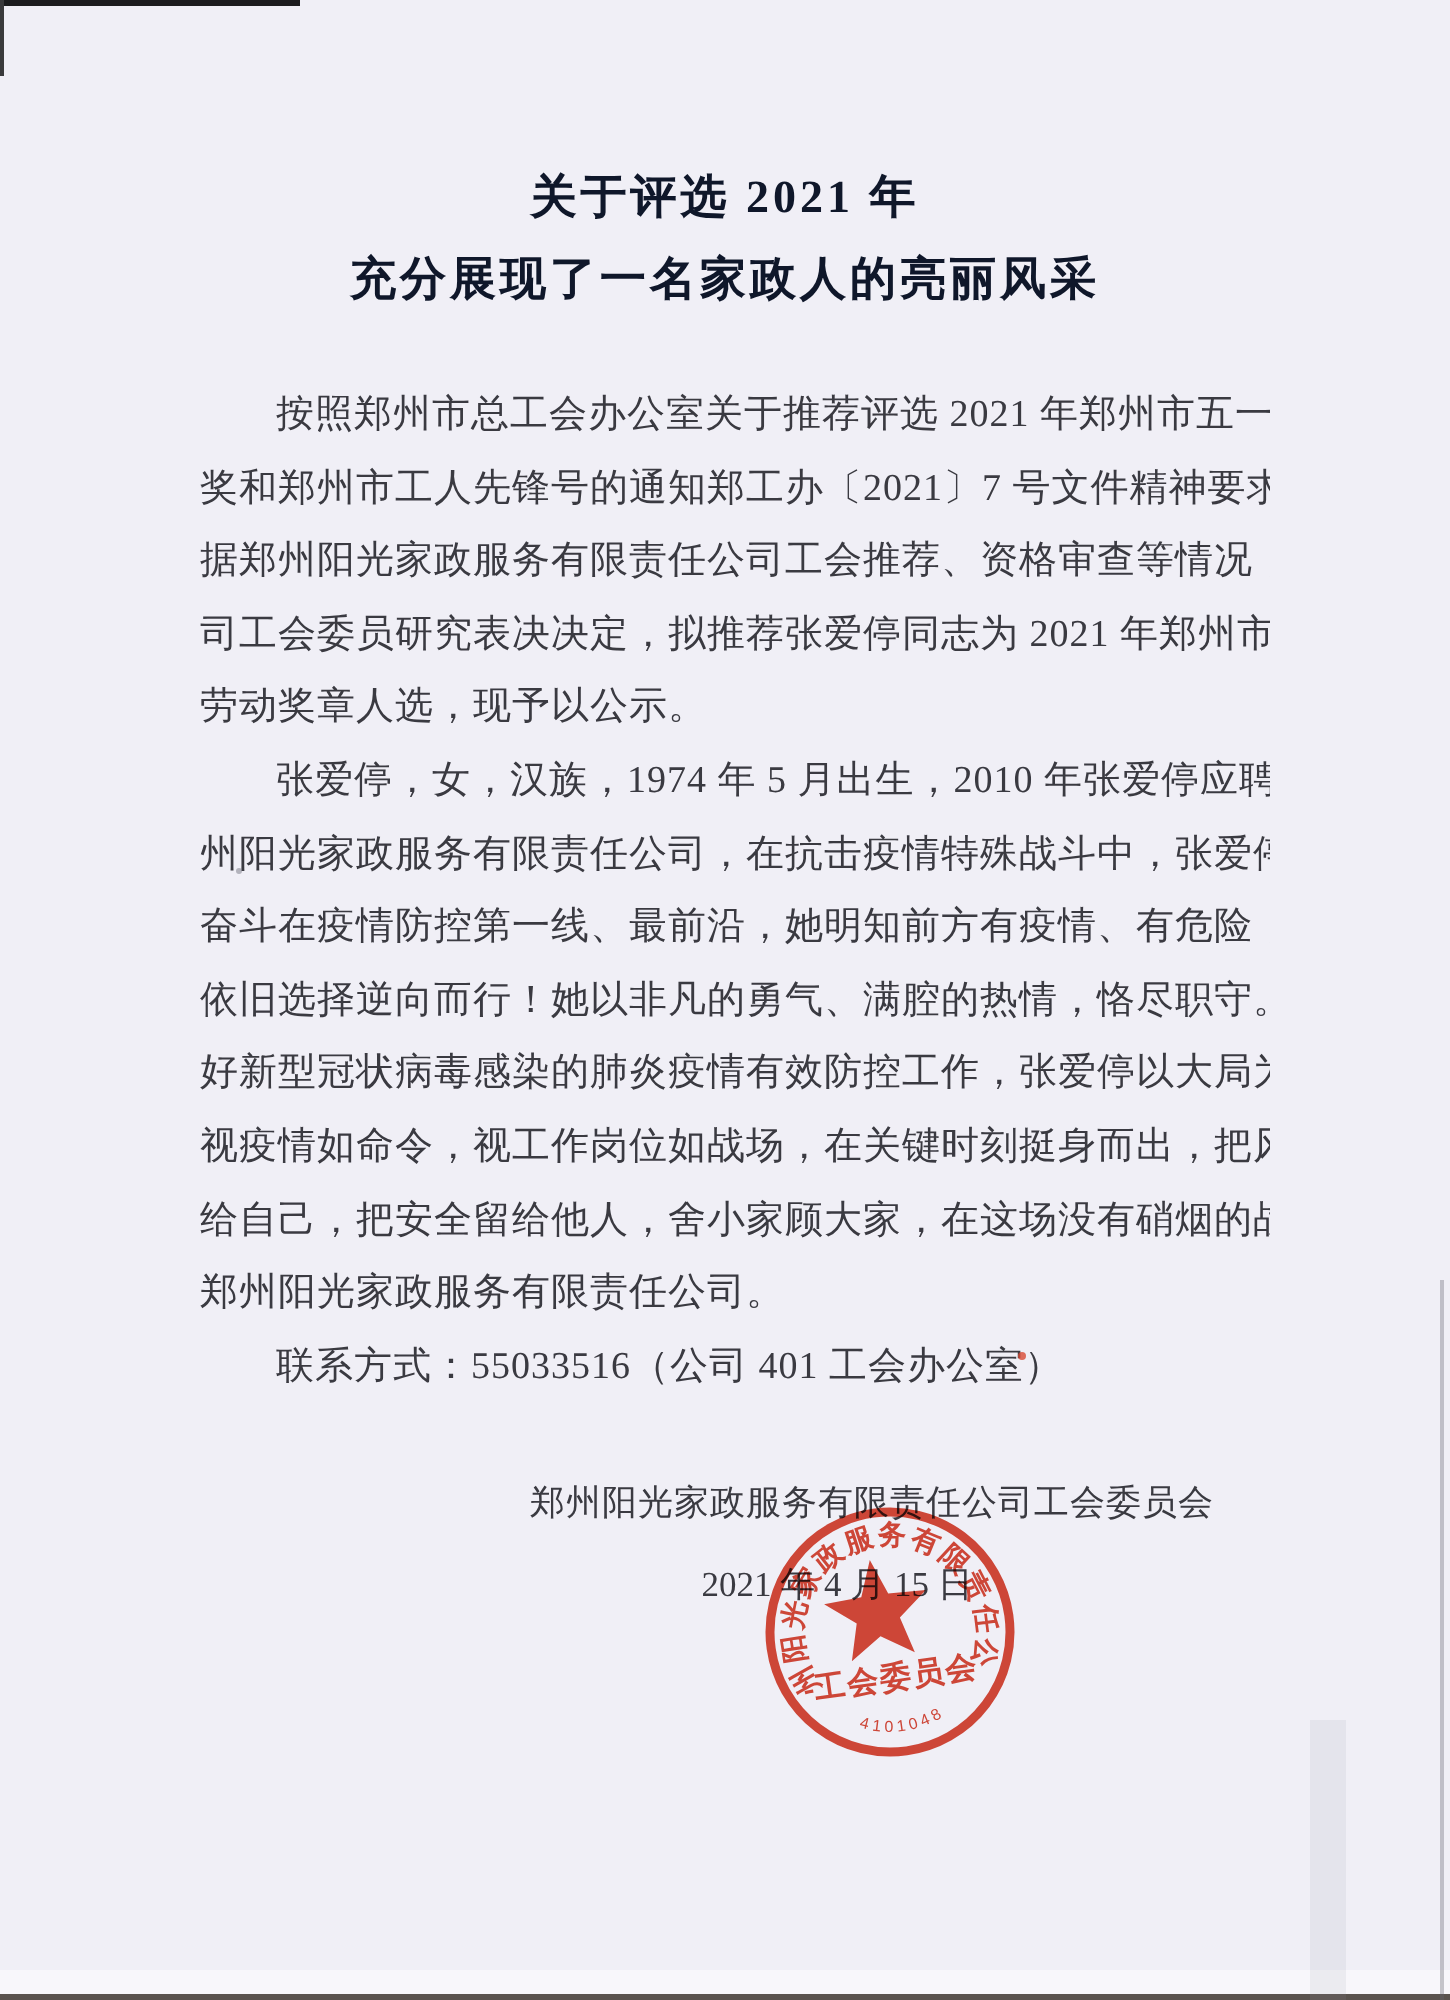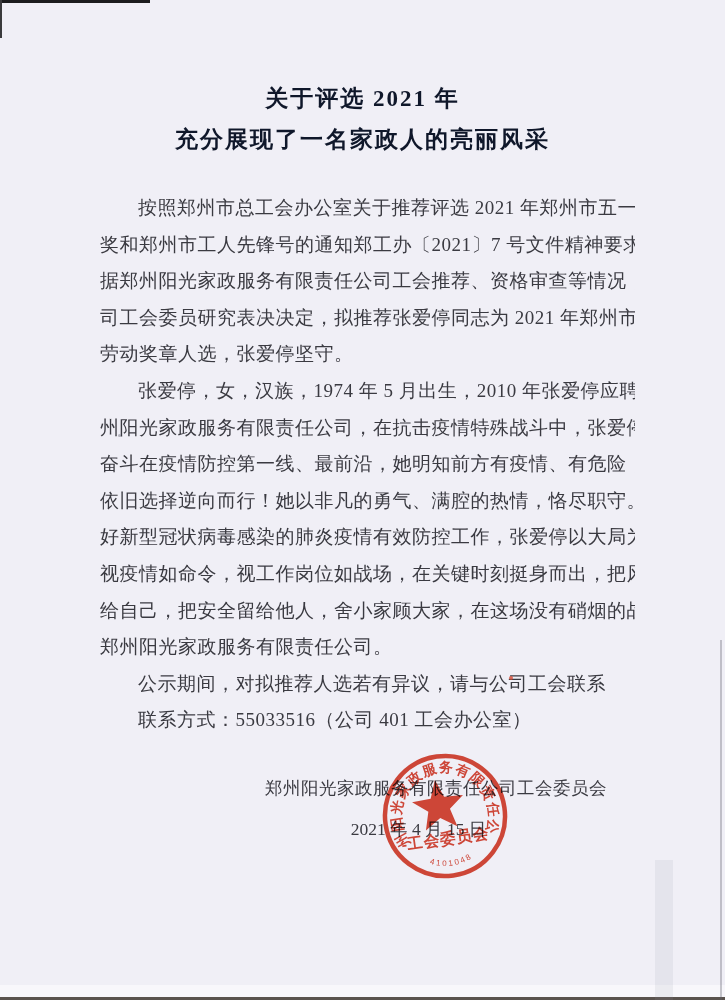--- a/index.html
+++ b/index.html
@@ -49,30 +49,29 @@
   <div class="titles">
     <div class="title">关于评选 2021 年</div>
     <div class="title">充分展现了一名家政人的亮丽风采</div>
   </div>
 
   <div class="body-text">
     <div class="line indent">按照郑州市总工会办公室关于推荐评选 2021 年郑州市五一劳动</div>
     <div class="line">奖和郑州市工人先锋号的通知郑工办〔2021〕7 号文件精神要求，根</div>
     <div class="line">据郑州阳光家政服务有限责任公司工会推荐、资格审查等情况，经公</div>
     <div class="line">司工会委员研究表决决定，拟推荐张爱停同志为 2021 年郑州市五一</div>
-    <div class="line">劳动奖章人选，张爱停坚守。</div>
+    <div class="line">劳动奖章人选，现予以公示。</div>
     <div class="line indent">张爱停，女，汉族，1974 年 5 月出生，2010 年张爱停应聘到郑</div>
     <div class="line">州阳光家政服务有限责任公司，在抗击疫情特殊战斗中，张爱停坚守</div>
     <div class="line">奋斗在疫情防控第一线、最前沿，她明知前方有疫情、有危险，但她</div>
     <div class="line">依旧选择逆向而行！她以非凡的勇气、满腔的热情，恪尽职守。为做</div>
     <div class="line">好新型冠状病毒感染的肺炎疫情有效防控工作，张爱停以大局为重，</div>
     <div class="line">视疫情如命令，视工作岗位如战场，在关键时刻挺身而出，把风险留</div>
     <div class="line">给自己，把安全留给他人，舍小家顾大家，在这场没有硝烟的战场上</div>
     <div class="line">郑州阳光家政服务有限责任公司。</div>
-    <div class="line indent">公示期间，对拟推荐人选若有异议，请与公司工会联系</div>
     <div class="line indent">联系方式：55033516（公司 401 工会办公室）</div>
   </div>
 
   <div class="signature">
     <div class="sig-org">郑州阳光家政服务有限责任公司工会委员会</div>
     <div class="sig-date">2021 年 4 月 15 日</div>
   </div>
 
   <div class="seal">
     <svg viewBox="-82 -82 164 164">

